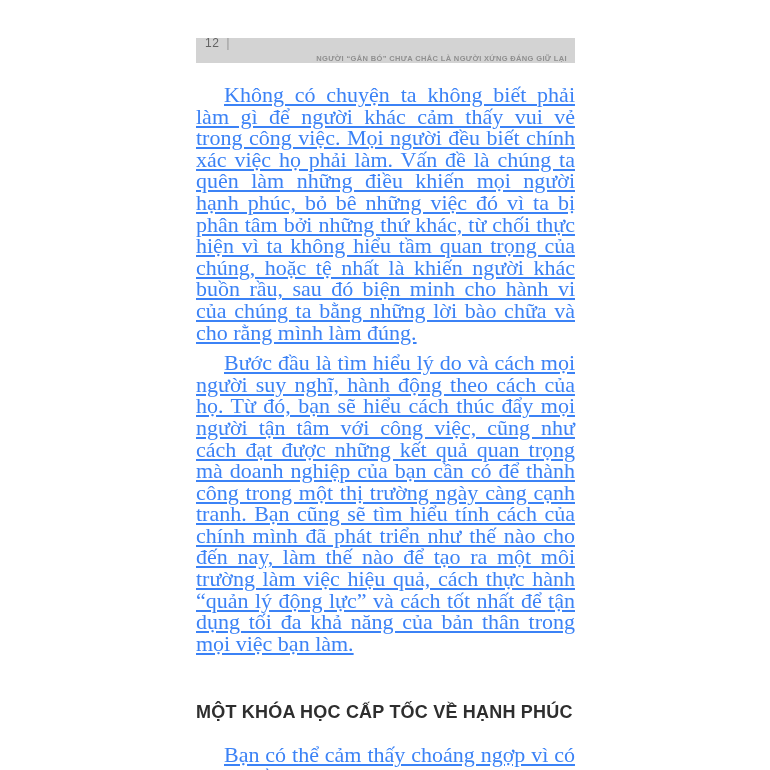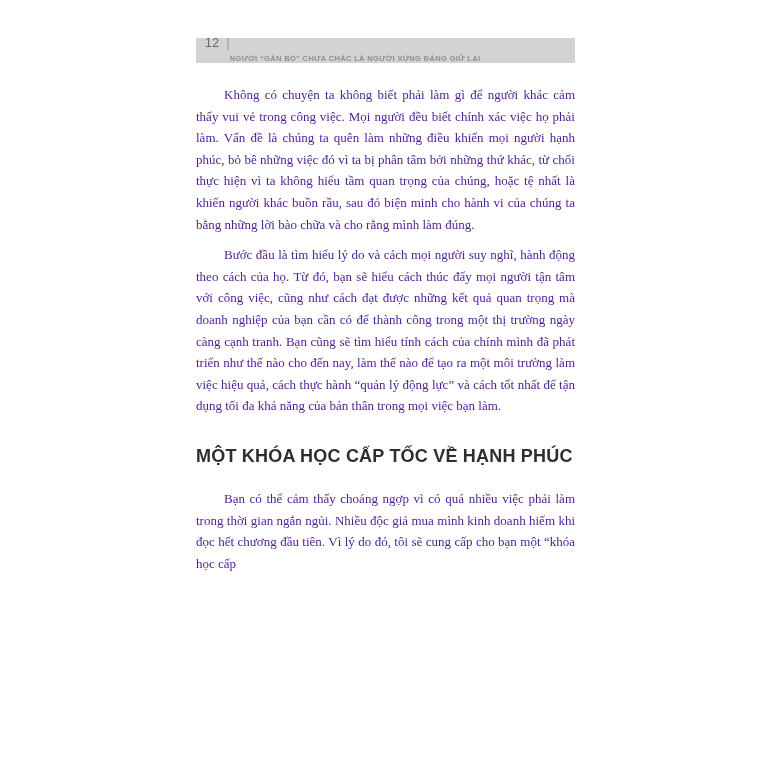--- a/index.html
+++ b/index.html
@@ -19,20 +19,21 @@
     left: 196px;
     top: 38px;
     width: 379px;
   }
   .header-bar {
     width: 100%;
     height: 25px;
     background: #d3d3d3;
     display: flex;
     align-items: center;
+    justify-content: space-between;
     padding: 0 8px 16px 9px;
     font-family: "Liberation Sans", "DejaVu Sans", sans-serif;
   }
   .header-left {
     display: flex;
     align-items: center;
     gap: 7px;
   }
   .page-number {
     font-size: 12px;
@@ -50,34 +51,35 @@
     color: #8f8f8f;
     letter-spacing: 0.35px;
     white-space: nowrap;
     margin-top: 32px;
   }
   .body-text {
     margin-top: 21px;
     color: #383838;
   }
   .body-text p {
-    font-size: 13px;
+    font-size: 22px;
     line-height: 21.6px;
     text-align: justify;
     text-indent: 28px;
     margin-bottom: 9px;
-    color: #4c1d95;
+    color: #3b82f6;
+    text-decoration: underline;
   }
   .section-heading {
     font-family: "Liberation Sans", "DejaVu Sans", sans-serif;
     font-weight: 700;
     font-size: 18px;
     letter-spacing: 0.2px;
     color: #2e2e2e;
-    margin-top: 29px;
+    margin-top: 48px;
     margin-bottom: 21px;
     white-space: nowrap;
   }
 </style>
 </head>
 <body>
 
 <div class="page">
   <div class="column">
 

